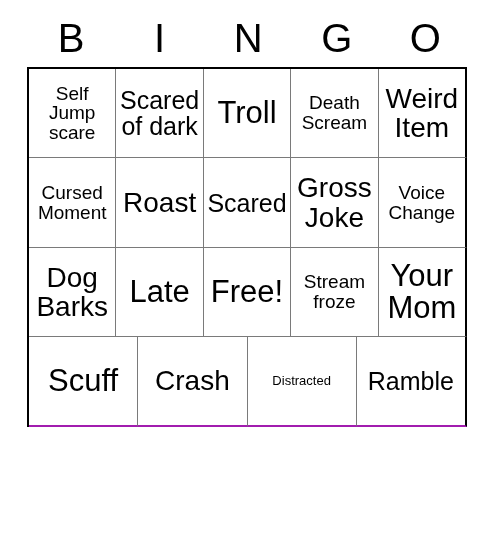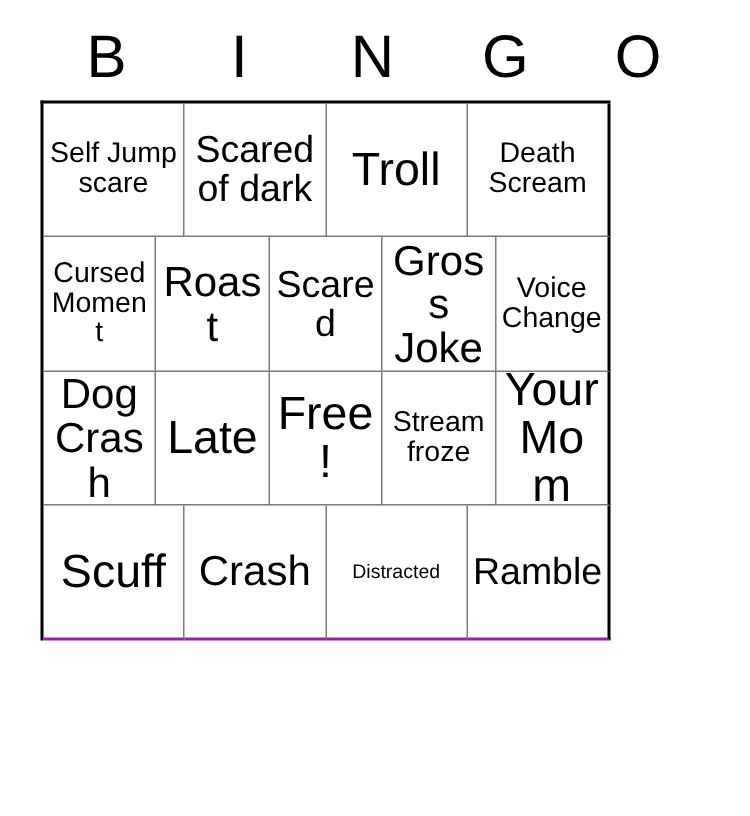--- a/index.html
+++ b/index.html
@@ -35,21 +35,21 @@
     font-size: 40px;
     line-height: 1;
     font-weight: 400;
     letter-spacing: 0.5px;
     padding-bottom: 9px;
     color: #000000;
   }
 
   
   .grid {
-    width: 380px;
+    width: 440px;
     border-left: 2px solid #000000;
     border-top: 2px solid #000000;
     box-sizing: border-box;
   }
   .grid-row {
     display: flex;
     width: 100%;
   }
   .cell {
     flex: 1 1 0;
@@ -109,20 +109,23 @@
         </div>
       <div class="cell">
           <span class="cell-text fs-md">Scared of dark</span>
         </div>
       <div class="cell">
           <span class="cell-text fs-xl">Troll</span>
         </div>
       <div class="cell">
           <span class="cell-text fs-sm">Death Scream</span>
         </div>
+      <div class="cell">
+          <span class="cell-text fs-lg">Weird Item</span>
+        </div>
     </div>
 
     <div class="grid-row">
       <div class="cell">
           <span class="cell-text fs-sm">Cursed Moment</span>
         </div>
       <div class="cell">
           <span class="cell-text fs-lg">Roast</span>
         </div>
       <div class="cell">
@@ -131,21 +134,21 @@
       <div class="cell">
           <span class="cell-text fs-lg">Gross Joke</span>
         </div>
       <div class="cell">
           <span class="cell-text fs-sm">Voice Change</span>
         </div>
     </div>
 
     <div class="grid-row">
       <div class="cell">
-          <span class="cell-text fs-lg">Dog Crash</span>
+          <span class="cell-text fs-lg">Dog Barks</span>
         </div>
       <div class="cell">
           <span class="cell-text fs-xl">Late</span>
         </div>
       <div class="cell">
           <span class="cell-text fs-xl">Free!</span>
         </div>
       <div class="cell">
           <span class="cell-text fs-sm">Stream froze</span>
         </div>

